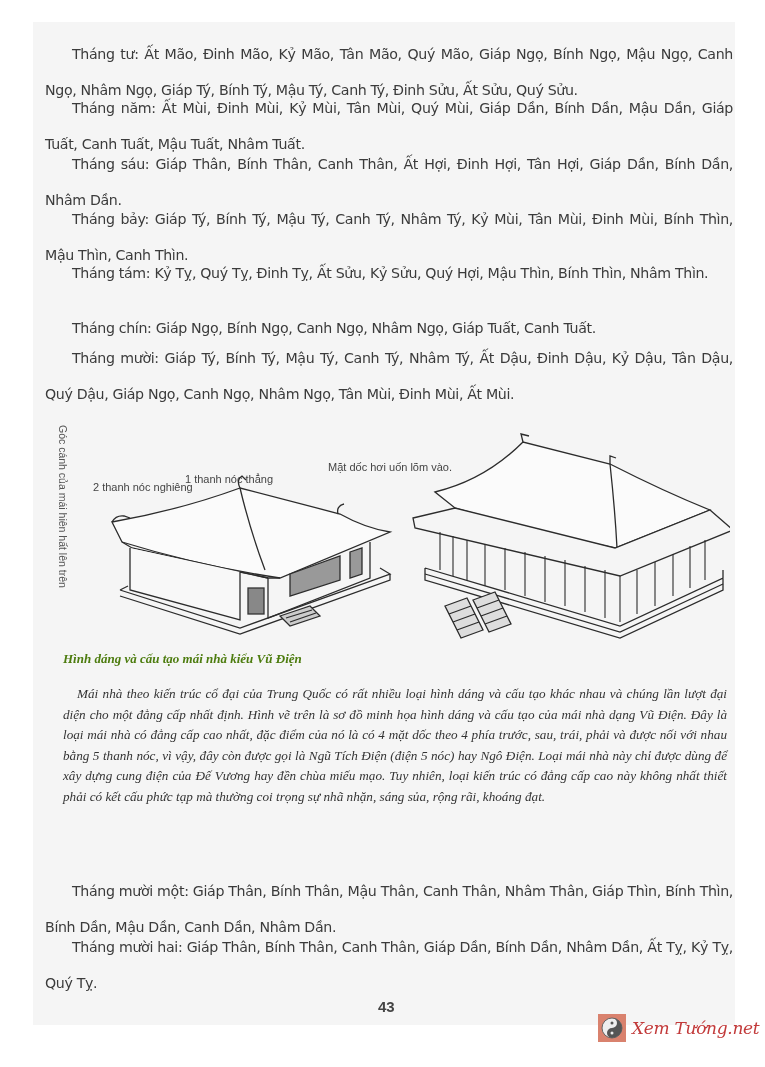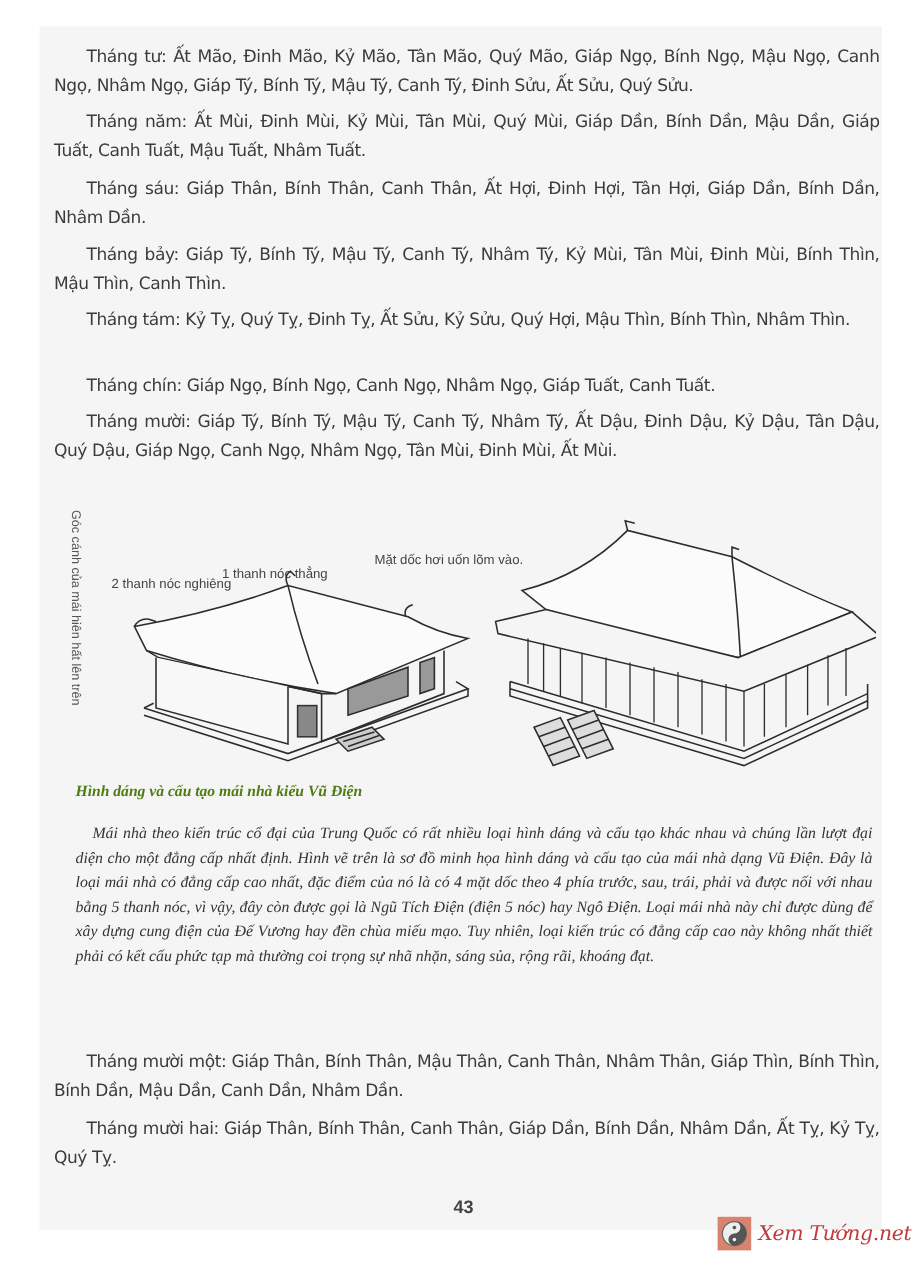--- a/index.html
+++ b/index.html
@@ -6,21 +6,21 @@
   body {
     width: 765px; height: 1067px; background: #ffffff; position: relative; overflow: hidden;
     font-family: "DejaVu Sans", sans-serif; color: #3a3a3a;
   }
   .page {
     position: absolute; left: 33px; top: 22px; width: 702px; height: 1003px;
     background: #f5f5f5;
   }
   .para {
     position: absolute; left: 45px; width: 688px;
-    font-family: "DejaVu Sans", sans-serif; font-size: 14.2px; line-height: 24px;
+    font-family: "DejaVu Sans", sans-serif; font-size: 14.2px; line-height: 36px;
     color: #3b3b3b; letter-spacing: -0.35px; text-indent: 27px; text-align: justify;
   }
   .para .label { font-style: normal; }
   .para .items { font-style: normal; }
   .fig-label {
     position: absolute; font-family: "Liberation Sans", sans-serif; font-size: 11px; color: #444;
     white-space: nowrap;
   }
   .vlabel {
     position: absolute; left: 55px; top: 425px; width: 14px; height: 200px;
@@ -60,21 +60,21 @@
 <p class="para" style="top:36px;margin:0;"><span class="label">Tháng tư:</span> <span class="items">Ất Mão, Đinh Mão, Kỷ Mão, Tân Mão, Quý Mão, Giáp Ngọ, Bính Ngọ, Mậu Ngọ, Canh Ngọ, Nhâm Ngọ, Giáp Tý, Bính Tý, Mậu Tý, Canh Tý, Đinh Sửu, Ất Sửu, Quý Sửu.</span></p>
 <p class="para" style="top:90px;margin:0;"><span class="label">Tháng năm:</span> <span class="items">Ất Mùi, Đinh Mùi, Kỷ Mùi, Tân Mùi, Quý Mùi, Giáp Dần, Bính Dần, Mậu Dần, Giáp Tuất, Canh Tuất, Mậu Tuất, Nhâm Tuất.</span></p>
 <p class="para" style="top:146px;margin:0;"><span class="label">Tháng sáu:</span> <span class="items">Giáp Thân, Bính Thân, Canh Thân, Ất Hợi, Đinh Hợi, Tân Hợi, Giáp Dần, Bính Dần, Nhâm Dần.</span></p>
 <p class="para" style="top:201px;margin:0;"><span class="label">Tháng bảy:</span> <span class="items">Giáp Tý, Bính Tý, Mậu Tý, Canh Tý, Nhâm Tý, Kỷ Mùi, Tân Mùi, Đinh Mùi, Bính Thìn, Mậu Thìn, Canh Thìn.</span></p>
 <p class="para" style="top:255px;margin:0;"><span class="label">Tháng tám:</span> <span class="items">Kỷ Tỵ, Quý Tỵ, Đinh Tỵ, Ất Sửu, Kỷ Sửu, Quý Hợi, Mậu Thìn, Bính Thìn, Nhâm Thìn.</span></p>
 <p class="para" style="top:310px;margin:0;"><span class="label">Tháng chín:</span> <span class="items">Giáp Ngọ, Bính Ngọ, Canh Ngọ, Nhâm Ngọ, Giáp Tuất, Canh Tuất.</span></p>
 <p class="para" style="top:340px;margin:0;"><span class="label">Tháng mười:</span> <span class="items">Giáp Tý, Bính Tý, Mậu Tý, Canh Tý, Nhâm Tý, Ất Dậu, Đinh Dậu, Kỷ Dậu, Tân Dậu, Quý Dậu, Giáp Ngọ, Canh Ngọ, Nhâm Ngọ, Tân Mùi, Đinh Mùi, Ất Mùi.</span></p>
 
 <div class="vlabel">Góc cánh của mái hiên hất lên trên</div>
 <div class="fig-label" style="left:185px;top:473px;">1 thanh nóc thẳng</div>
-<div class="fig-label" style="left:312px;top:461px;">Mặt dốc hơi uốn lõm vào.</div>
+<div class="fig-label" style="left:328px;top:461px;">Mặt dốc hơi uốn lõm vào.</div>
 <div class="fig-label" style="left:93px;top:481px;">2 thanh nóc nghiêng</div>
 
 <svg style="left:100px;top:470px;" width="300" height="165" viewBox="0 0 300 165" fill="none" stroke="#2c2c2c" stroke-width="1.3">
 
   <path d="M12 52 Q80 40 140 18 L240 44 Q265 58 290 62 L180 108 Q100 96 22 72 Z" fill="#fbfbfb"></path>
   <path d="M12 52 Q16 45 24 46 L30 48 M140 18 Q136 10 142 6 L146 10 M238 44 Q236 36 244 34"></path>
   <path d="M140 18 Q150 60 165 100"></path>
   <path d="M22 72 L32 78 L168 108 L180 108"></path>
 
   <path d="M30 78 L30 120 L140 150 L140 102" fill="#f8f8f8"></path>

